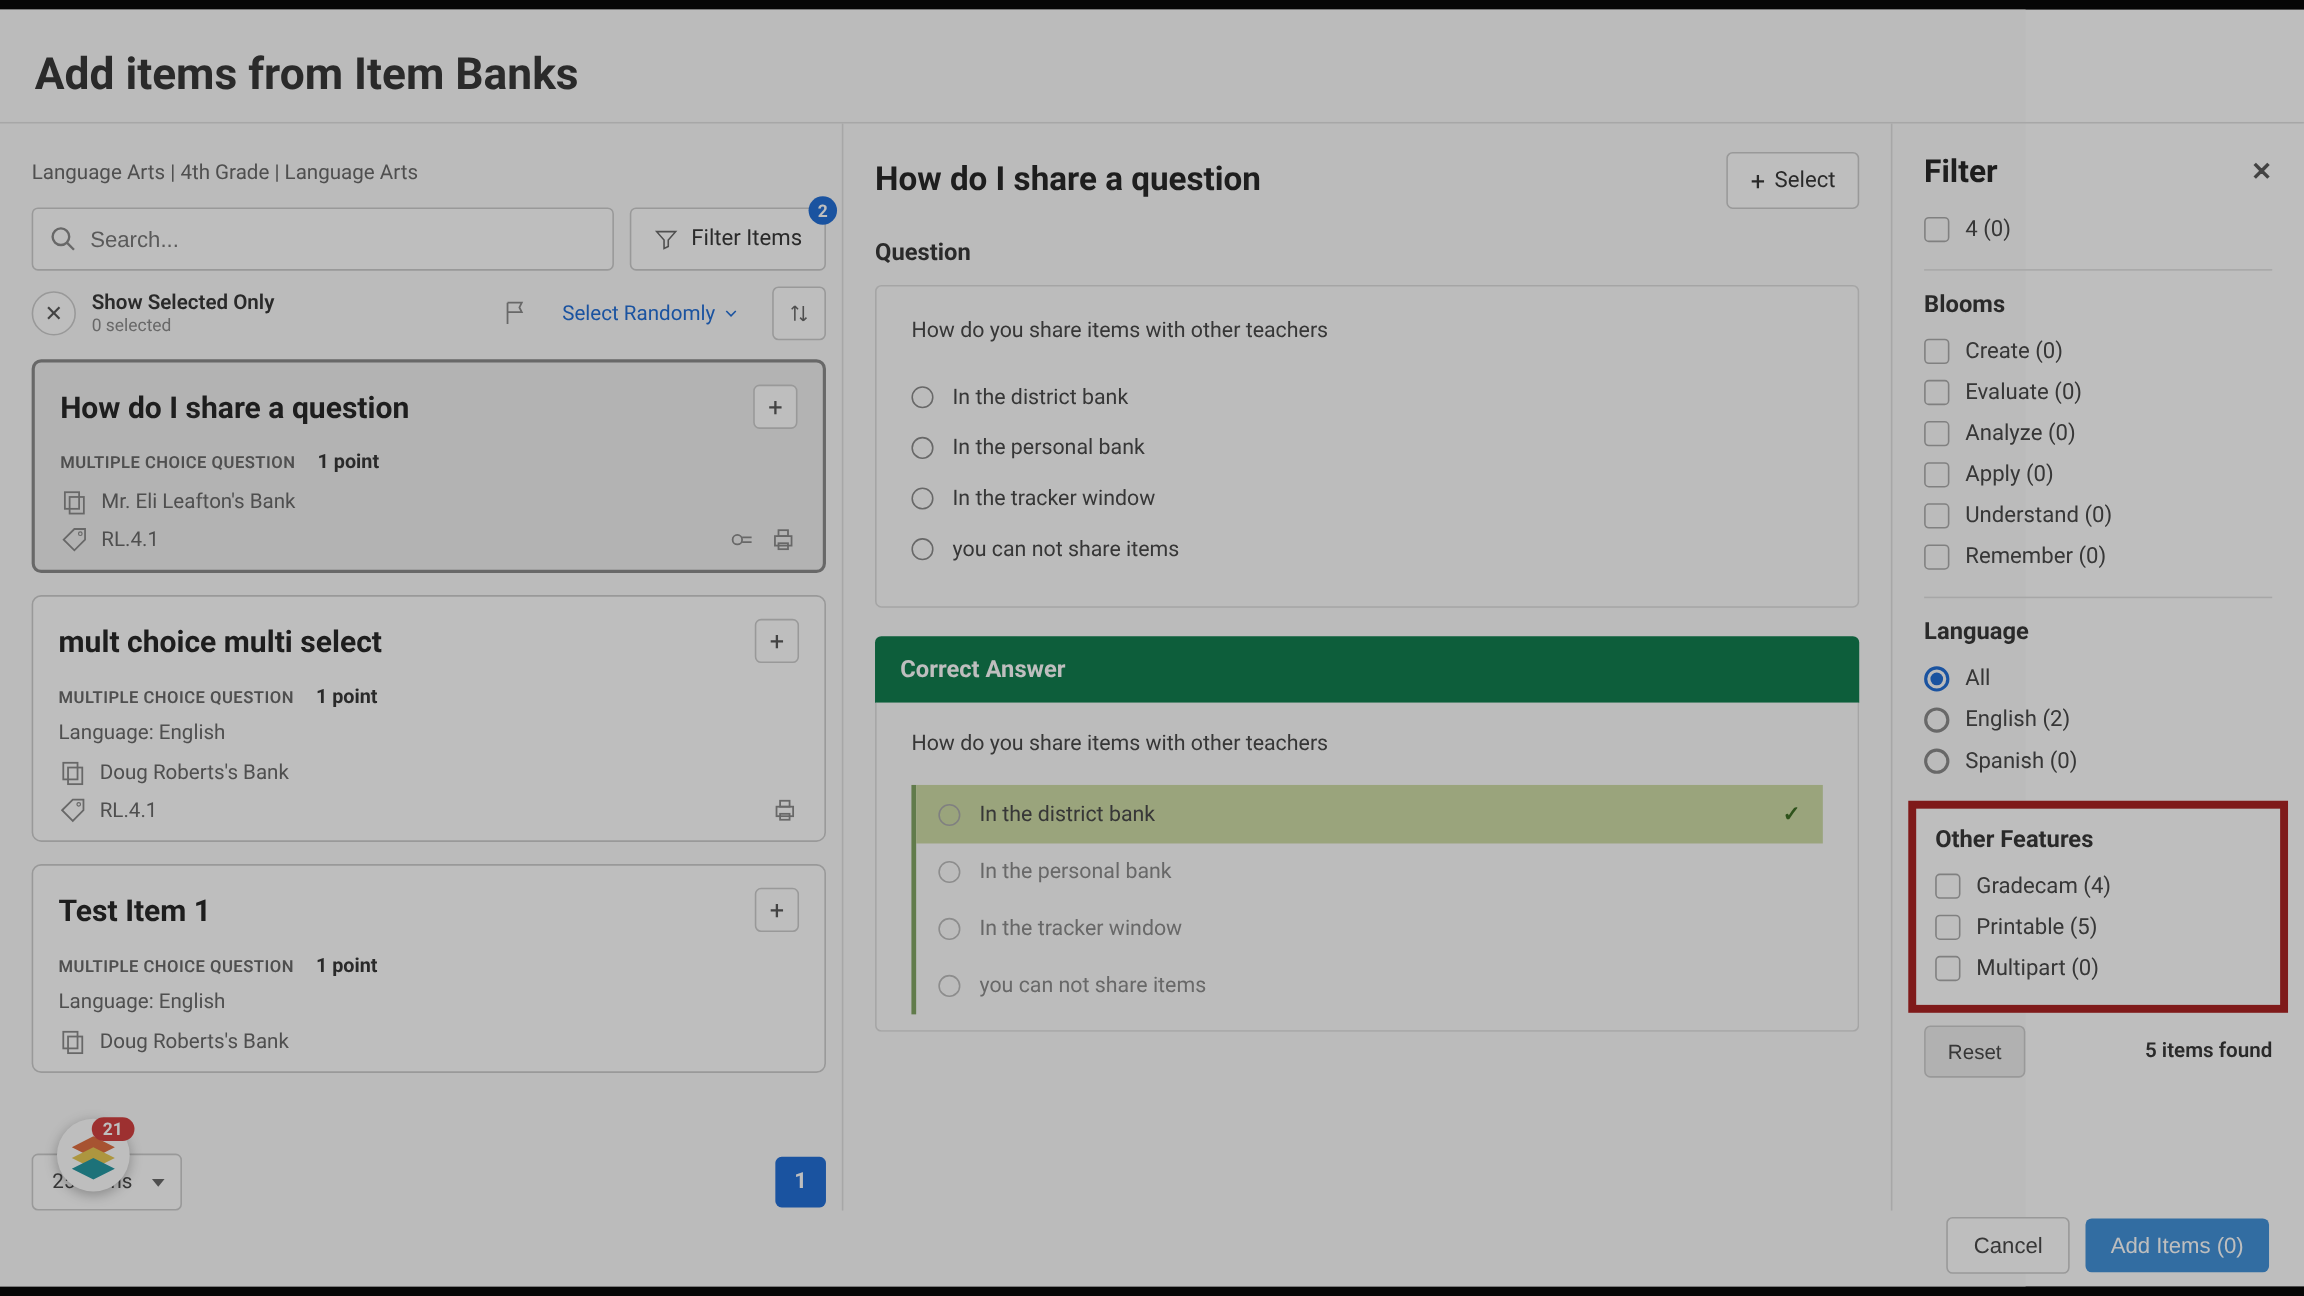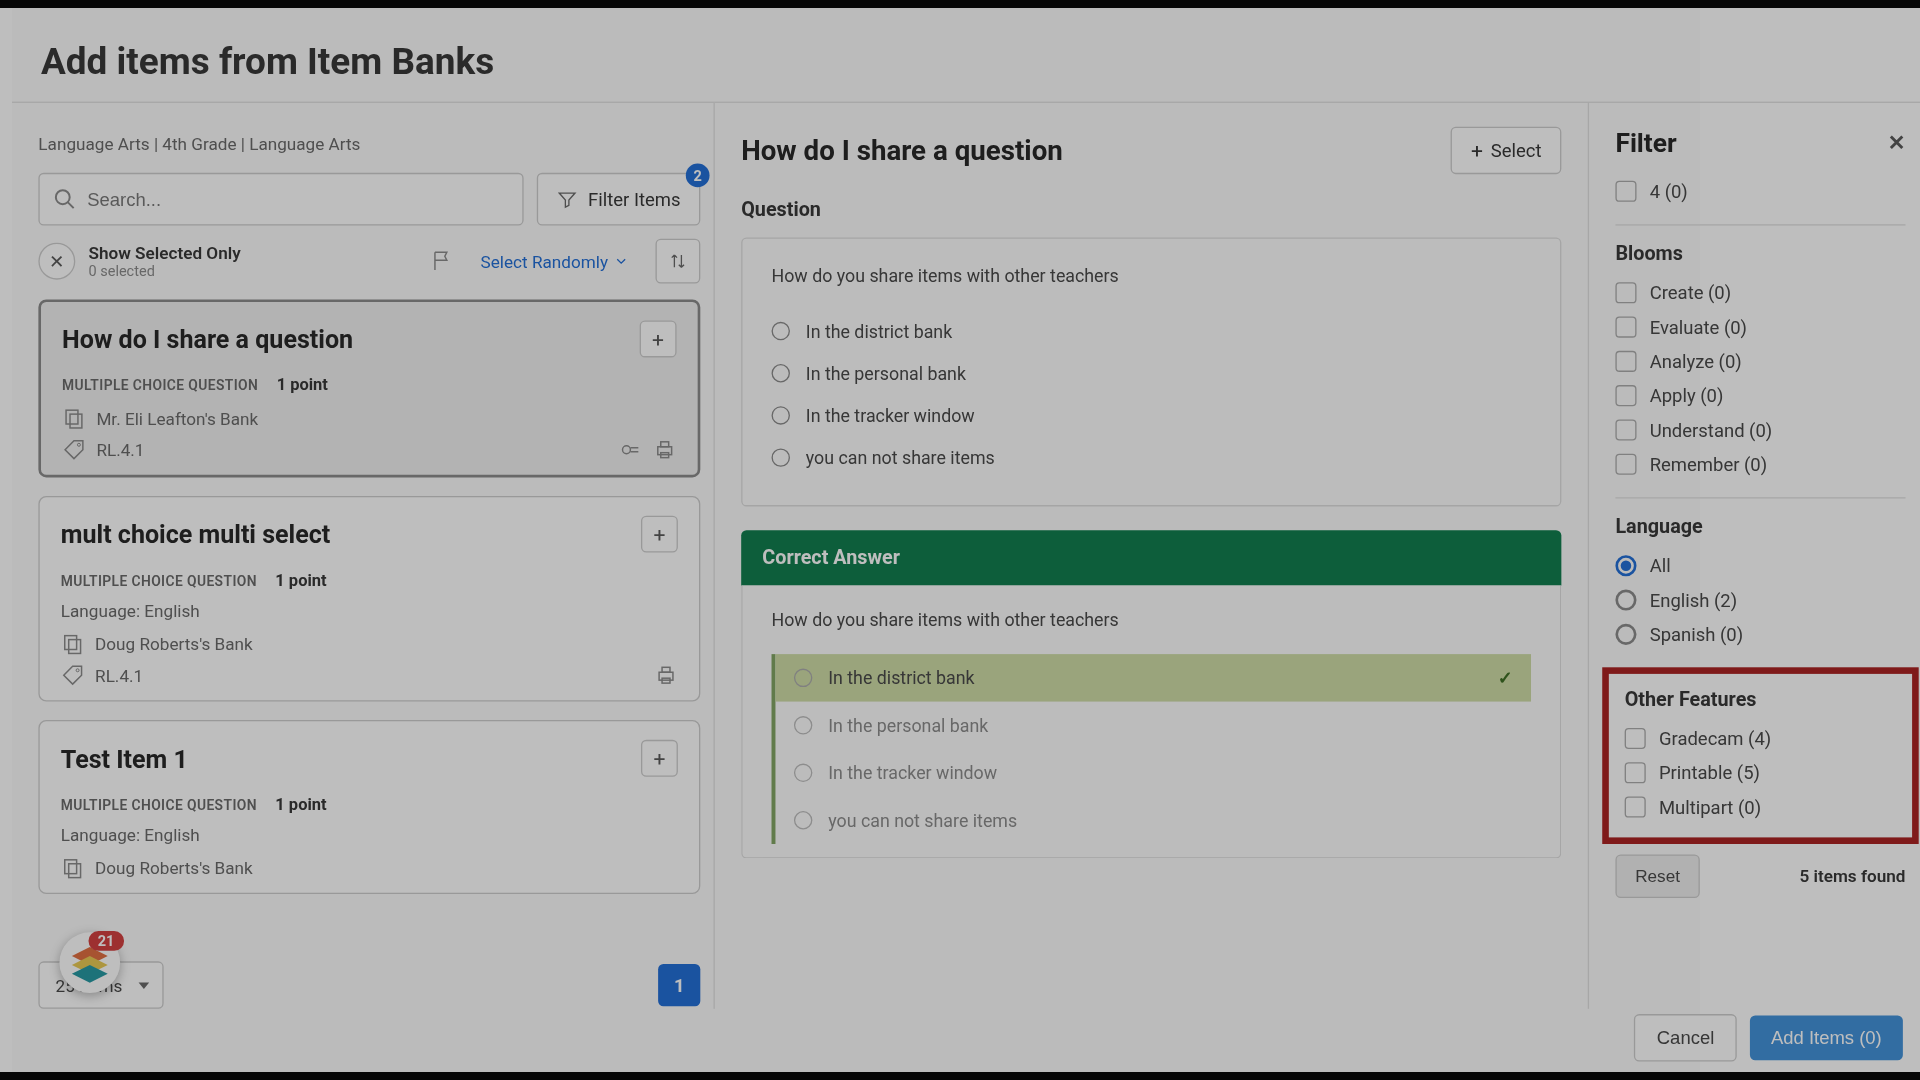--- a/index.html
+++ b/index.html
@@ -7,21 +7,21 @@
   font-family: -apple-system, BlinkMacSystemFont, "Segoe UI", Roboto, "Helvetica Neue", Arial, sans-serif;
   background: #fff;
   width: 1920px;
   height: 1080px;
   position: relative;
   overflow: hidden;
 }
 .frame {
   position: absolute;
   top: 8px;
-  left: 12px;
+  left: 0;
   width: 1688px;
   height: 1064px;
   background: #fbfbfb;
 }
 .scale-wrap {
   transform-origin: top left;
   transform: scale(1.3186);
   width: 1456px;
   height: 807px;
   position: relative;

